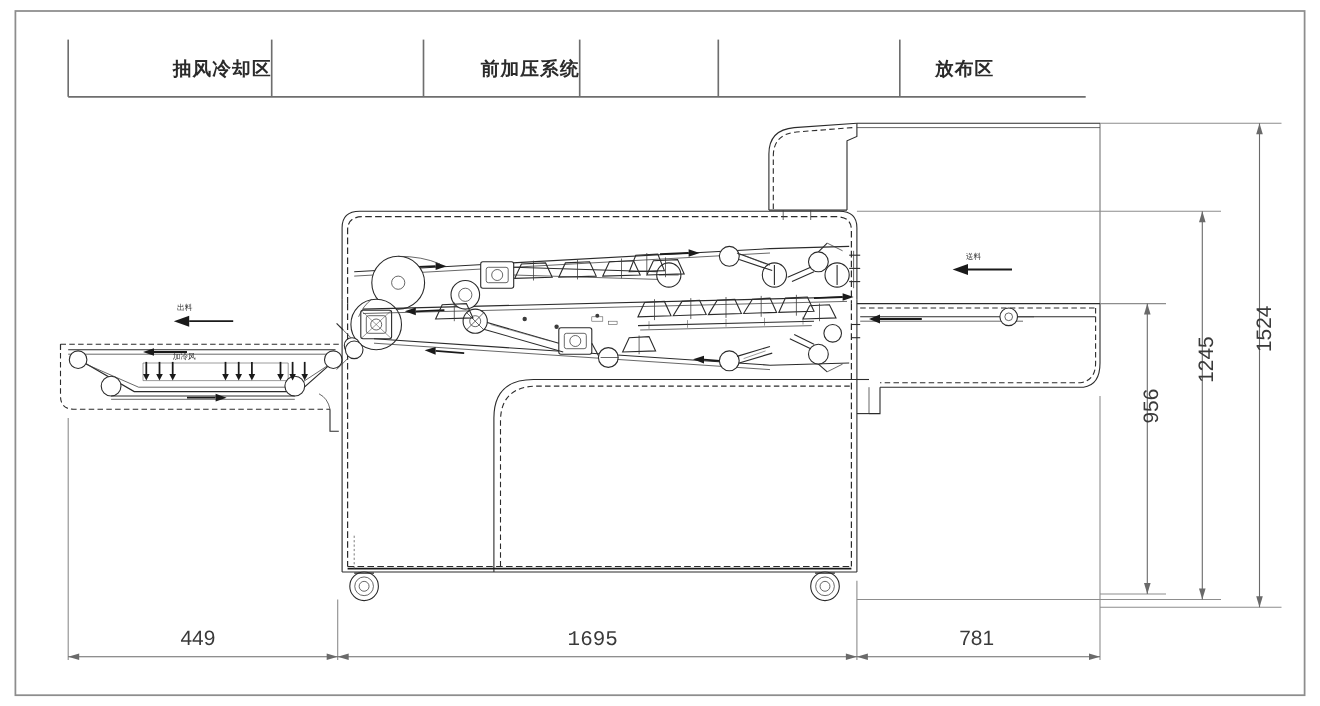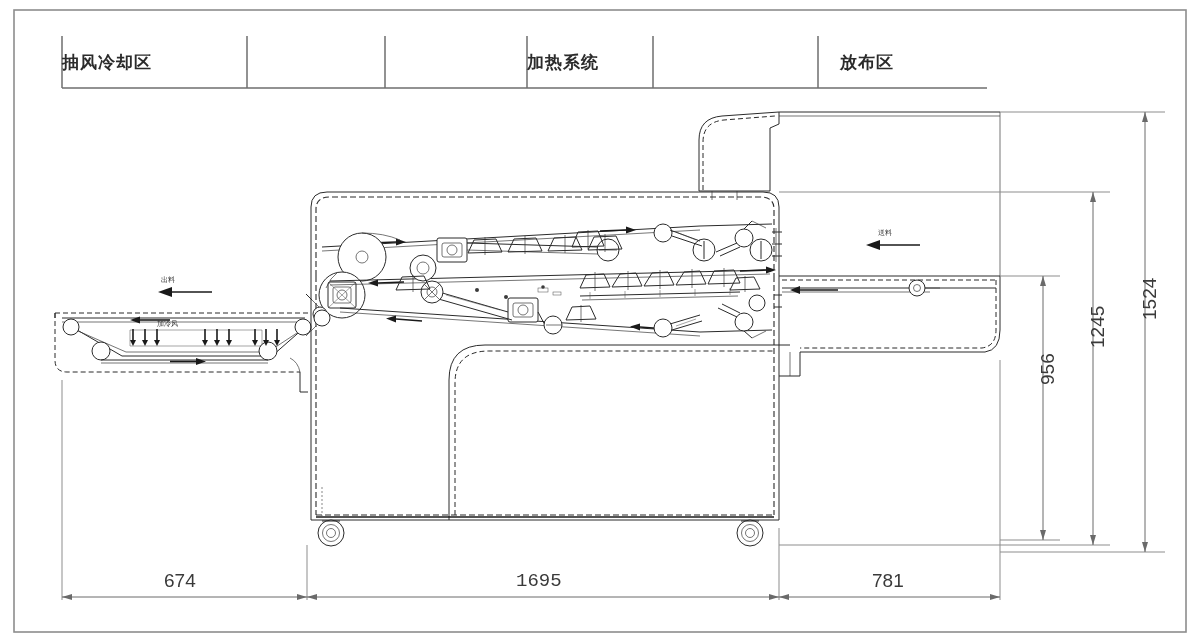--- a/index.html
+++ b/index.html
@@ -13,21 +13,21 @@
   }
   #stage{position:absolute;left:0;top:0;width:1200px;height:642px;}
   #stage svg{position:absolute;left:0;top:0;}
   
   .frame{fill:none;stroke:#8d8d8d;stroke-width:1.6;}
   
   .legend-line{stroke:#6e6e6e;stroke-width:1.5;fill:none;}
   .legend-cell{
     position:absolute;
     height:52px;
-    display:flex;align-items:center;justify-content:flex-start;
+    display:flex;align-items:center;justify-content:flex-end;
     font-size:17px;font-weight:bold;
     letter-spacing:1px;
     color:#2b2b2b;
     white-space:nowrap;
   }
   
   .dim{
     position:absolute;
     font-size:19px;
     color:#3a3a3a;
@@ -412,29 +412,29 @@
       <path class="dimline" d="M1145,112 L1145,552"></path>
       <polygon points="1145,112 1142,122 1148,122" fill="#6a6a6a"></polygon>
       <polygon points="1145,552 1142,542 1148,542" fill="#6a6a6a"></polygon>
     </g>
 
   </svg>
 
   <div class="legend-cell" style="left:62px;  top:36px; width:185px;">
     <span>抽风冷却区</span>
   </div>
-  <div class="legend-cell" style="left:527px; top:36px; width:126px;">
-    <span>加热系统</span>
-  </div>
-  <div class="legend-cell" style="left:818px; top:36px; width:110px; justify-content:flex-start; padding-left:22px;">
+  <div class="legend-cell" style="left:385px; top:36px; width:142px;">
+    <span>前加压系统</span>
+  </div>
+  <div class="legend-cell" style="left:818px; top:36px; width:110px; justify-content:flex-start; padding-left:32px;">
     <span>放布区</span>
   </div>
 
   <div class="dim" style="left:164px; top:570px;">
-    <span>674</span>
+    <span>449</span>
   </div>
   <div class="dim" style="left:516px; top:570px;font-family:Liberation Mono, monospace;">
     <span>1695</span>
   </div>
   <div class="dim" style="left:872px; top:570px;">
     <span>781</span>
   </div>
 
   <div class="dim vert" style="left:1037px; top:385px;">
     <span>956</span>

